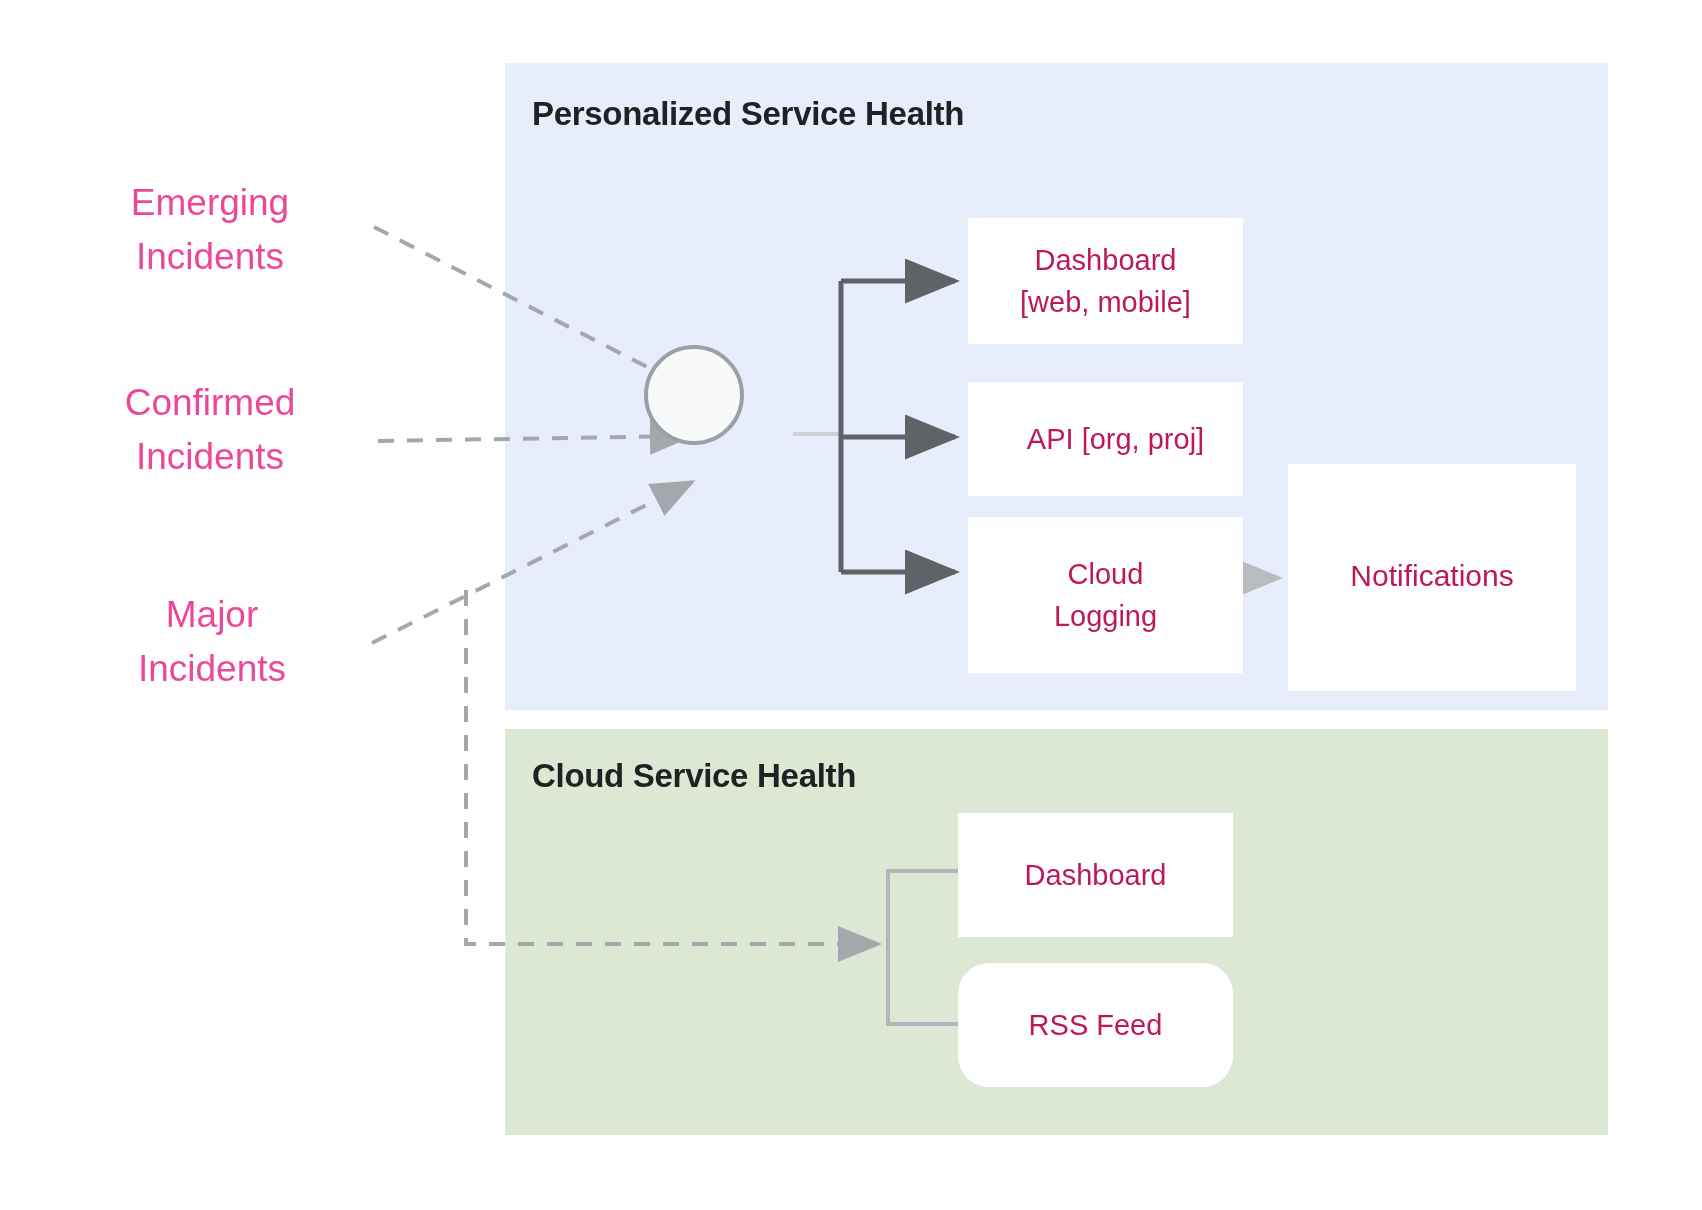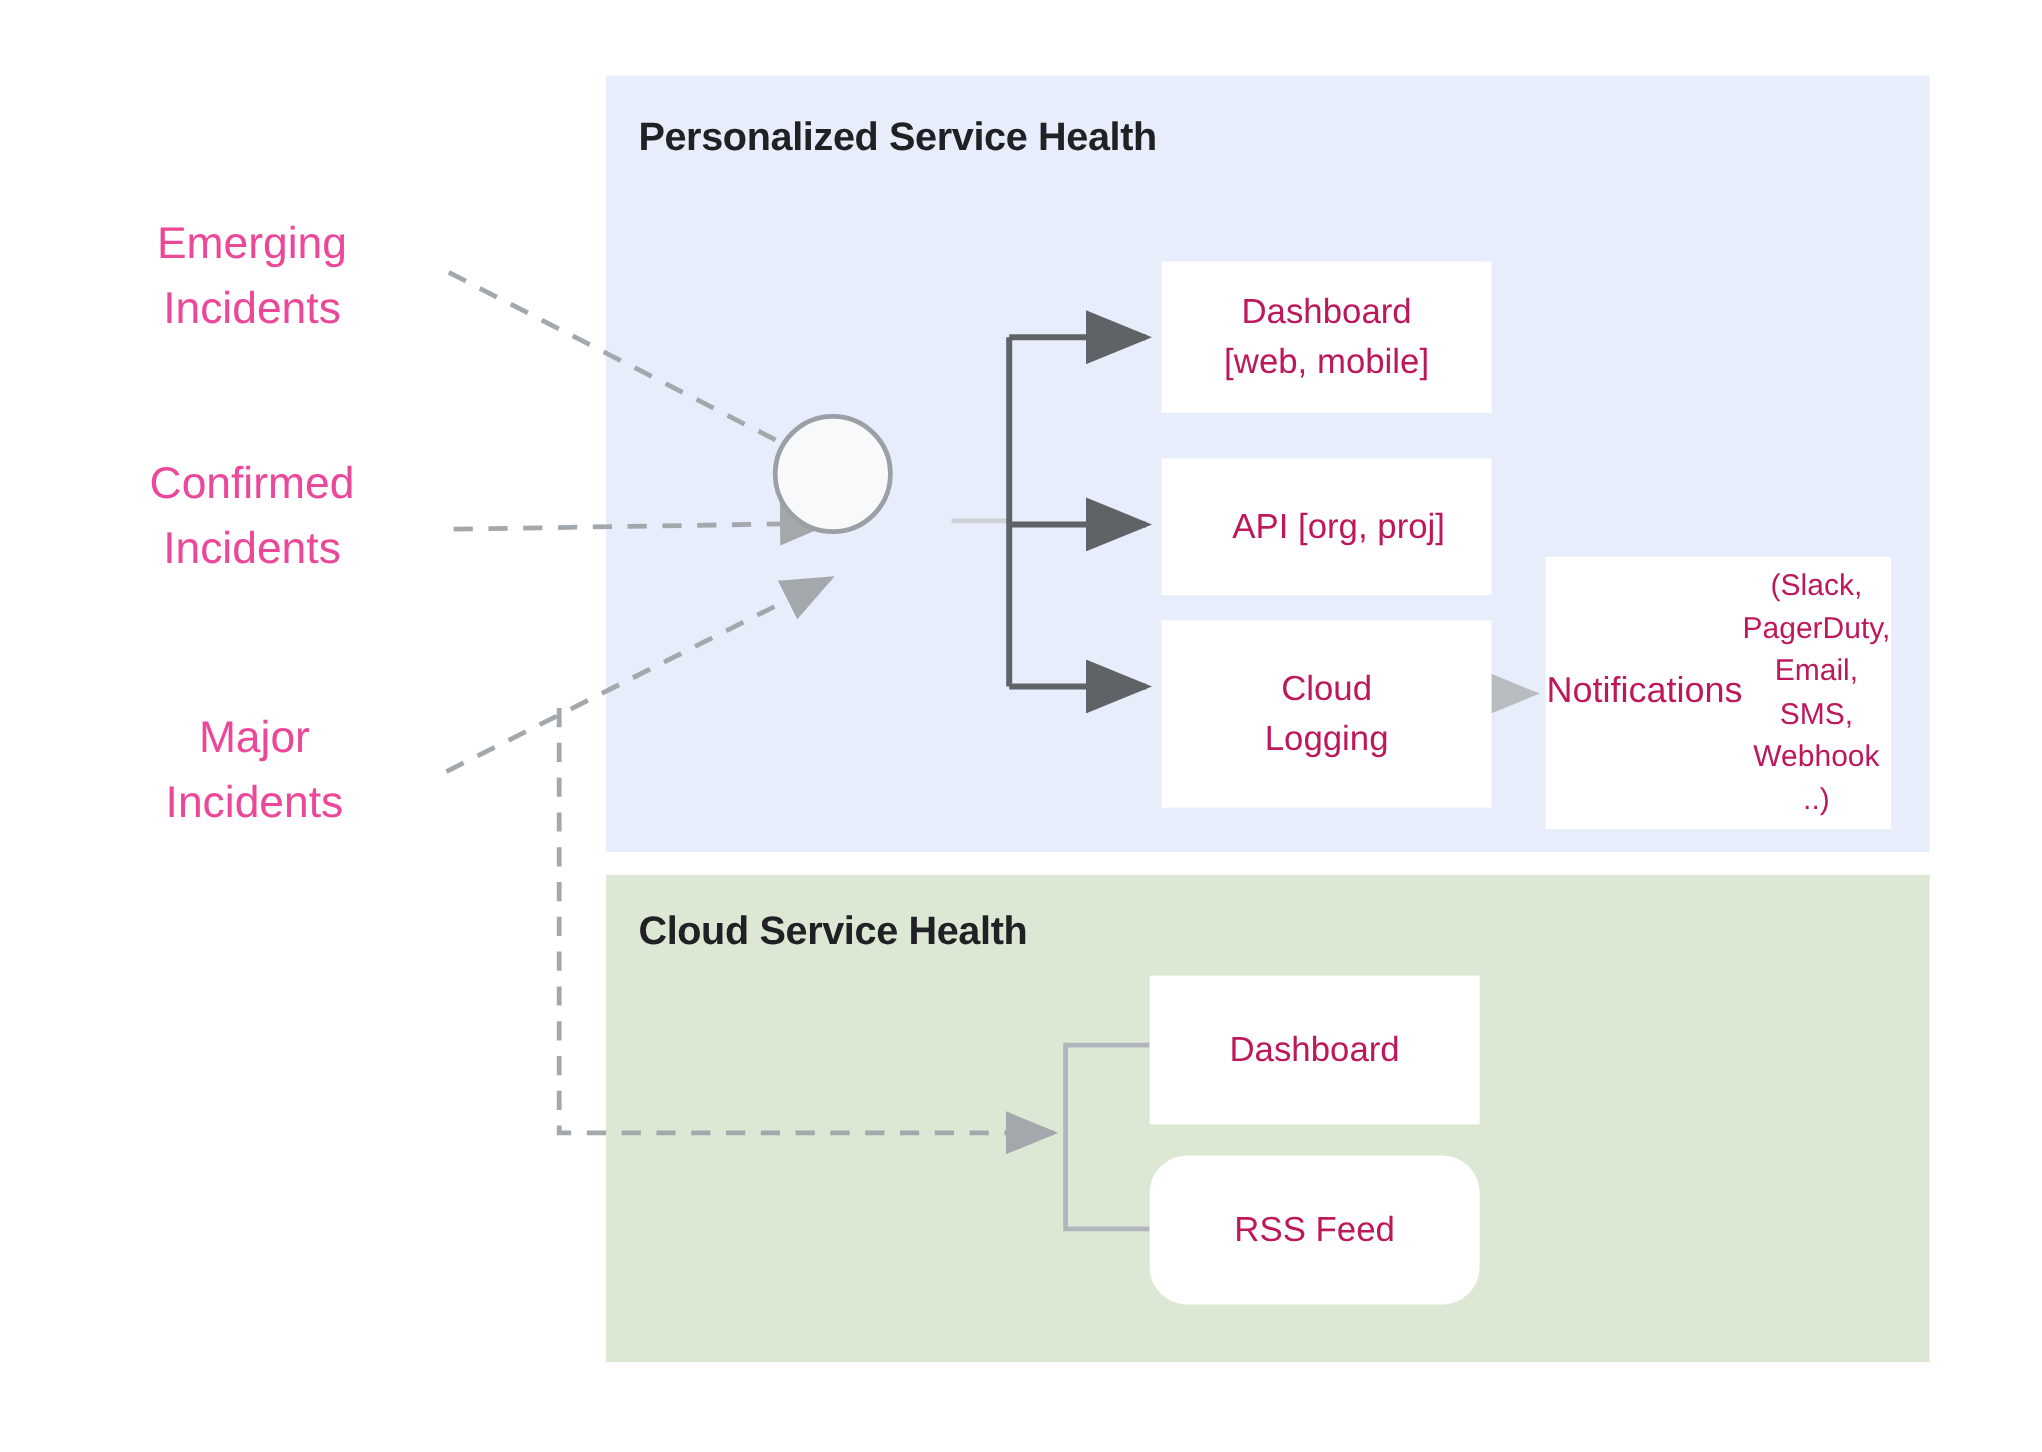--- a/index.html
+++ b/index.html
@@ -140,22 +140,19 @@
   <div class="nbox" id="box-dashboard-web" style="white-space:pre-line;">Dashboard
 [web, mobile]</div>
 
   <div class="nbox" id="box-api" style="white-space:pre-line;padding-left:30px;">API [org, proj]</div>
 
   <div class="nbox" id="box-cloud-logging" style="white-space:pre-line;">Cloud
 Logging</div>
 
   <div class="nbox" id="box-notifications">
     <div class="notif-title">Notifications</div>
-    <div class="notif-sub" style="white-space:pre-line;">(Slack, PagerDuty,
-Email, SMS,
-Webhook ..)</div>
   </div>
 
   <div class="nbox" id="box-dashboard-csh">Dashboard</div>
 
   <div class="nbox" id="box-rss">RSS Feed</div>
 
 </div>
 
 </body></html>

